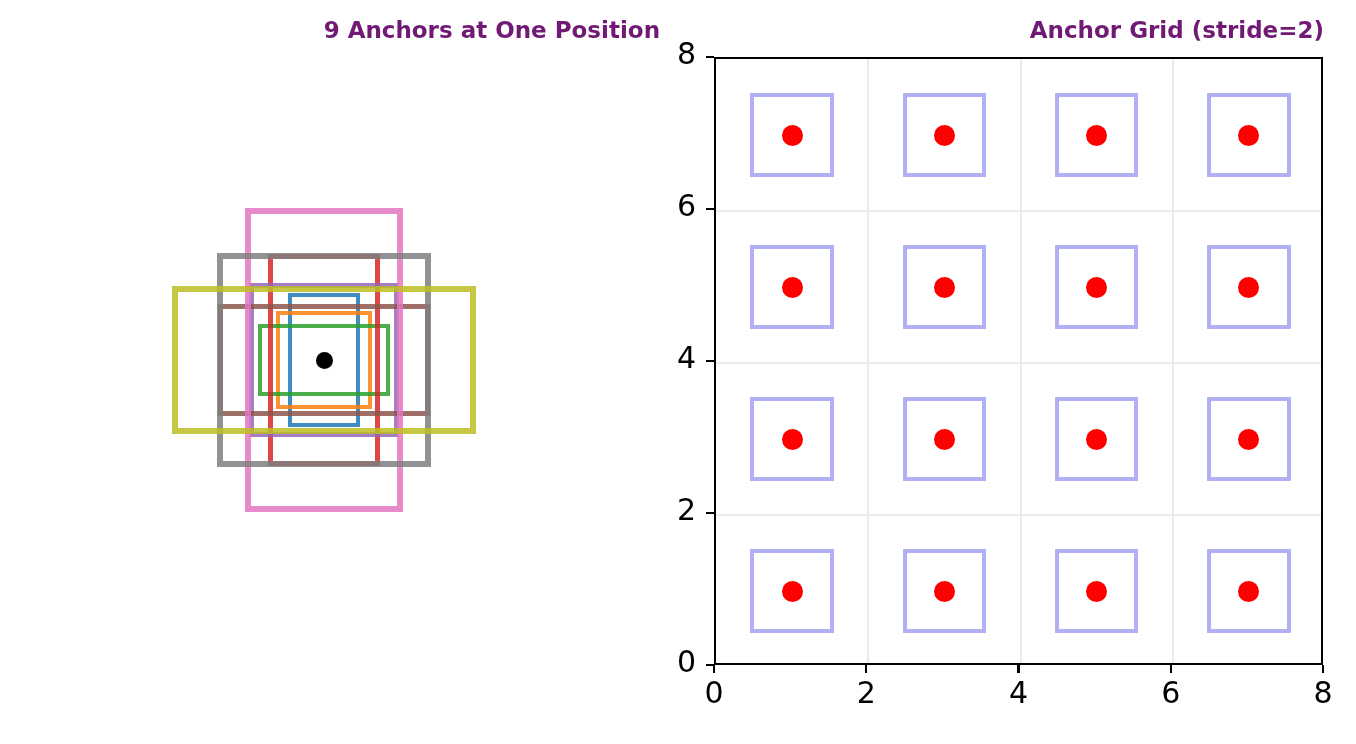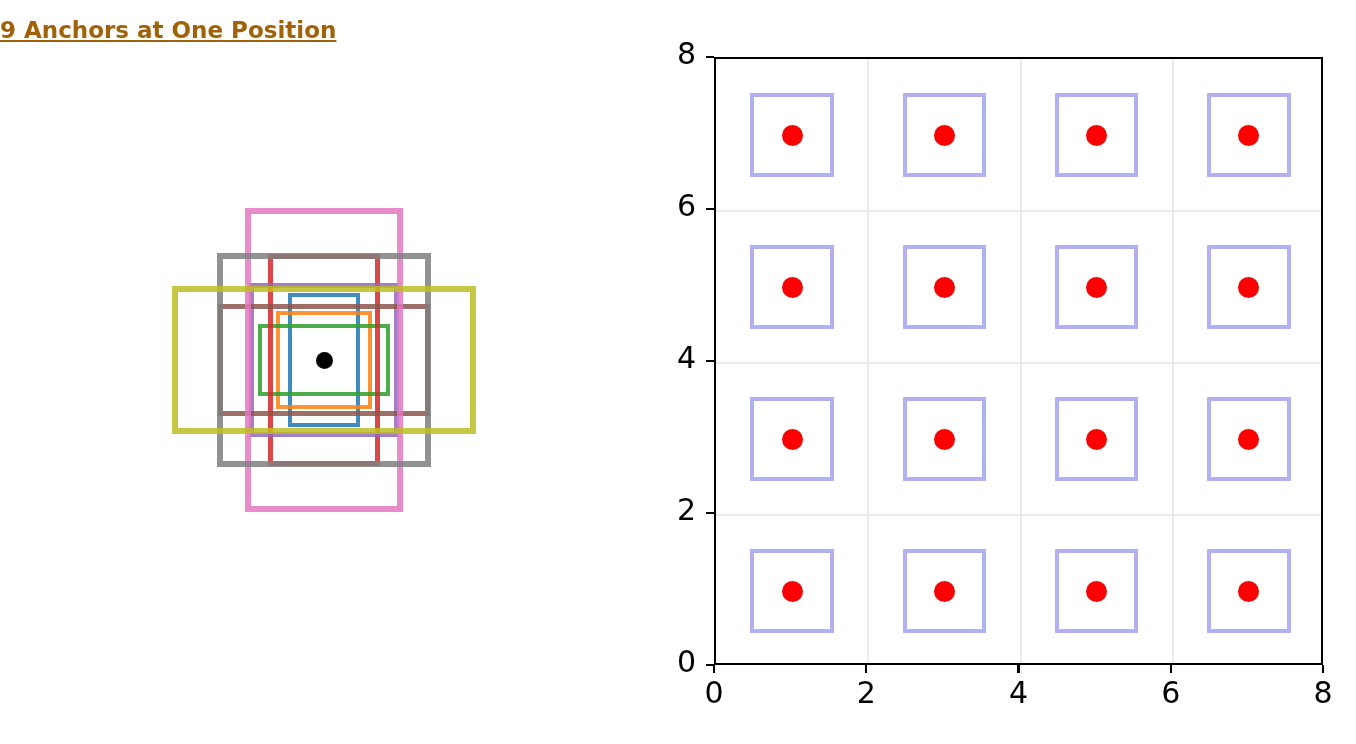--- a/index.html
+++ b/index.html
@@ -20,25 +20,24 @@
     width: 1356px;
     height: 744px;
     background: #ffffff;
   }
 
   
   .panel-title {
     position: absolute;
     font-size: 23px;
     font-weight: bold;
-    color: #a16207;
+    color: #701a75;
     white-space: nowrap;
-    text-align: left;
+    text-align: right;
     letter-spacing: 0px;
-    text-decoration: underline;
   }
   #title-left  { left: 0px;   top: 17px; width: 660px; }
   #title-right { left: 714px; top: 17px; width: 610px; }
 
   
   #panel-left {
     position: absolute;
     left: 0px; top: 48px;
     width: 660px; height: 696px;
   }
@@ -112,20 +111,21 @@
   }
   .ticklabel-x { text-align: center; width: 60px; }
   .ticklabel-y { text-align: right;  width: 60px; }
 </style>
 </head>
 <body>
 
 <div id="figure">
 
   <div id="title-left" class="panel-title">9 Anchors at One Position</div>
+  <div id="title-right" class="panel-title">Anchor Grid (stride=2)</div>
 
   <div id="panel-left">
     <div id="anchor-stack">
         <div class="anchor-box" style="left: 288px; top: 245px; width: 72px; height: 134px; border: 4px solid rgb(31, 119, 180); opacity: 0.85;"></div>
         <div class="anchor-box" style="left: 276px; top: 263px; width: 96px; height: 98px; border: 4px solid rgb(255, 127, 14); opacity: 0.85;"></div>
         <div class="anchor-box" style="left: 258px; top: 276px; width: 132px; height: 72px; border: 4px solid rgb(44, 160, 44); opacity: 0.85;"></div>
         <div class="anchor-box" style="left: 268px; top: 206px; width: 112px; height: 212px; border: 5px solid rgb(214, 39, 40); opacity: 0.85;"></div>
         <div class="anchor-box" style="left: 249px; top: 235px; width: 150px; height: 154px; border: 5px solid rgb(148, 103, 189); opacity: 0.85;"></div>
         <div class="anchor-box" style="left: 218px; top: 256px; width: 212px; height: 112px; border: 5px solid rgb(140, 86, 75); opacity: 0.85;"></div>
         <div class="anchor-box" style="left: 245px; top: 160px; width: 158px; height: 304px; border: 6px solid rgb(227, 119, 194); opacity: 0.85;"></div>

